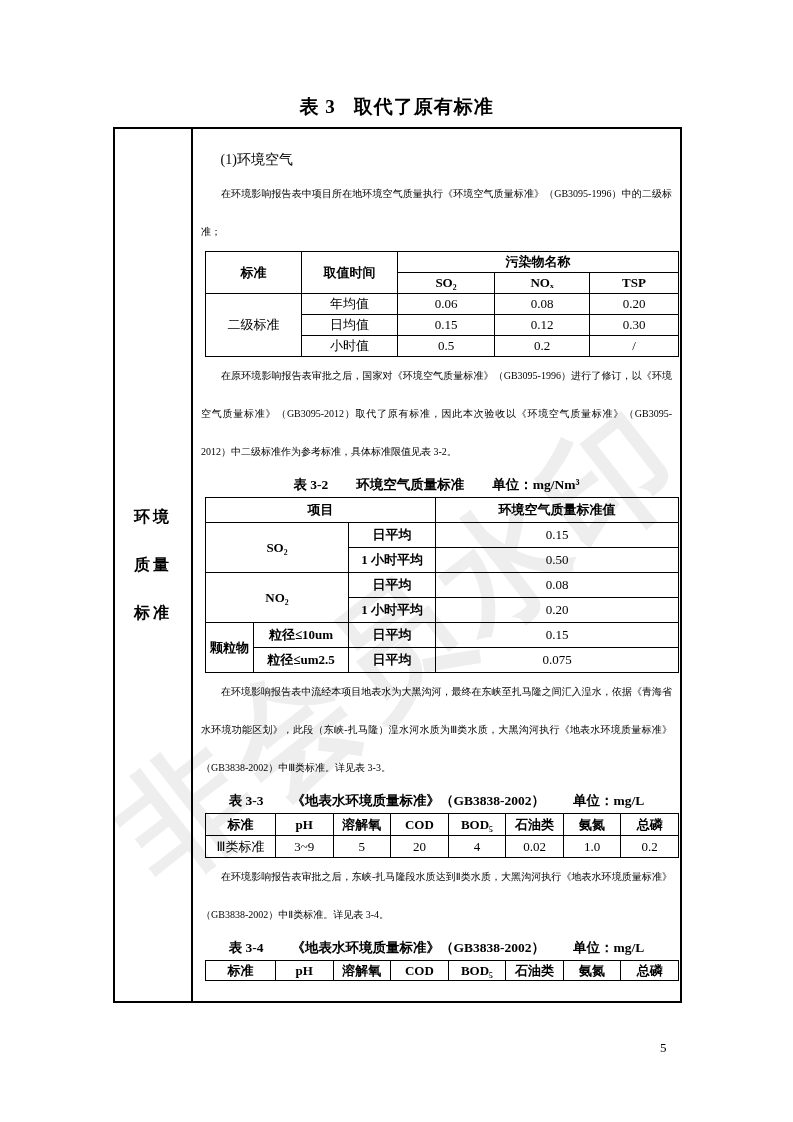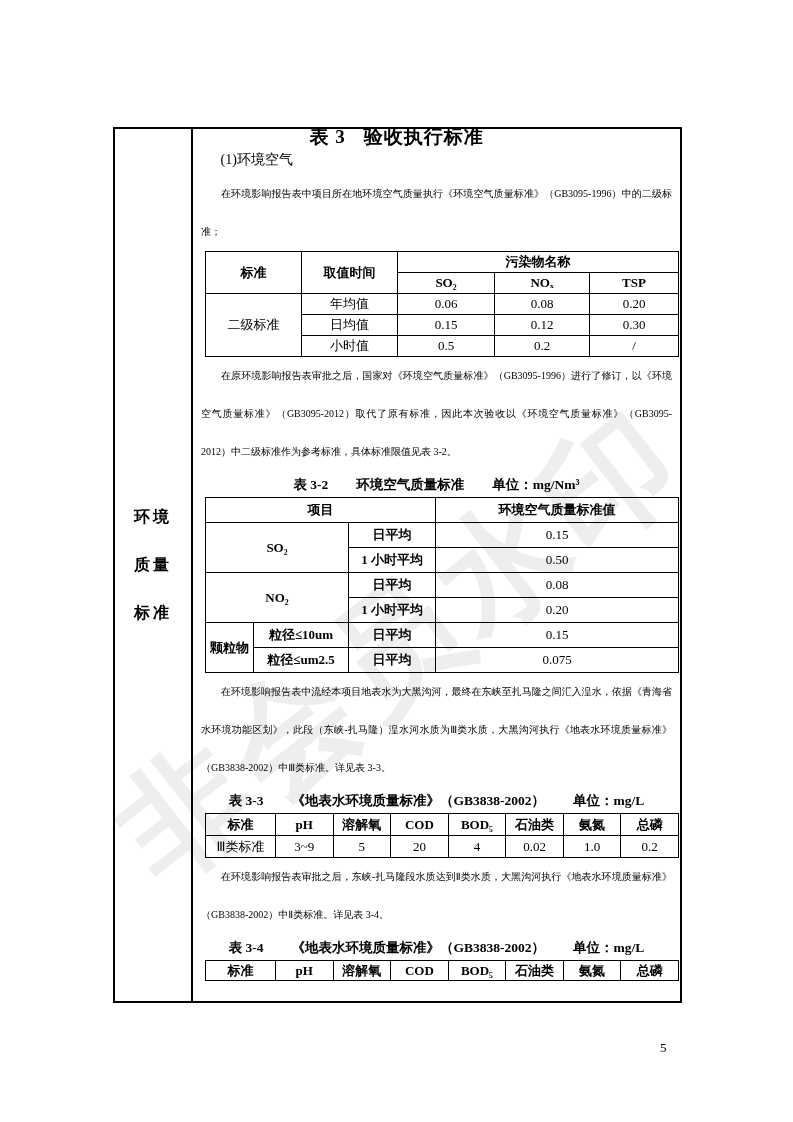--- a/index.html
+++ b/index.html
@@ -6,21 +6,21 @@
   html,body { background:#e9e9e9; }
   .page {
     position:relative; width:793px; height:1122px; margin:0 auto;
     background:#ffffff; color:#000;
     font-family:"Liberation Serif","DejaVu Serif",serif;
     overflow:hidden;
   }
   .doc-title {
     position:absolute; top:94px; left:0; width:100%;
     display:flex; justify-content:center; gap:18px;
-    font-size:19px; font-weight:bold; letter-spacing:1px;margin-top:30px;
+    font-size:19px; font-weight:bold; letter-spacing:1px;
   }
   .watermark {
     position:absolute; left:30px; top:560px; width:740px;
     text-align:center; font-size:128px; font-weight:bold;
     color:rgba(90,90,90,0.10); letter-spacing:6px; white-space:nowrap;
     transform:rotate(-38deg); pointer-events:none; z-index:1;
     font-family:"Liberation Sans","DejaVu Sans",sans-serif;
   }
   .outer {
     position:absolute; left:113px; top:127px; width:569px; height:876px;
@@ -57,21 +57,21 @@
 </style>
 </head>
 <body>
 
 <div class="page">
 
   <div class="watermark">非会员水印</div>
 
   <div class="doc-title">
     <span>表 3</span>
-    <span>验收执行标准</span>
+    <span>取代了原有标准</span>
   </div>
 
   <div class="outer">
 
     <div class="stub">
       <span>环境</span>
       <span>质量</span>
       <span>标准</span>
     </div>
 

